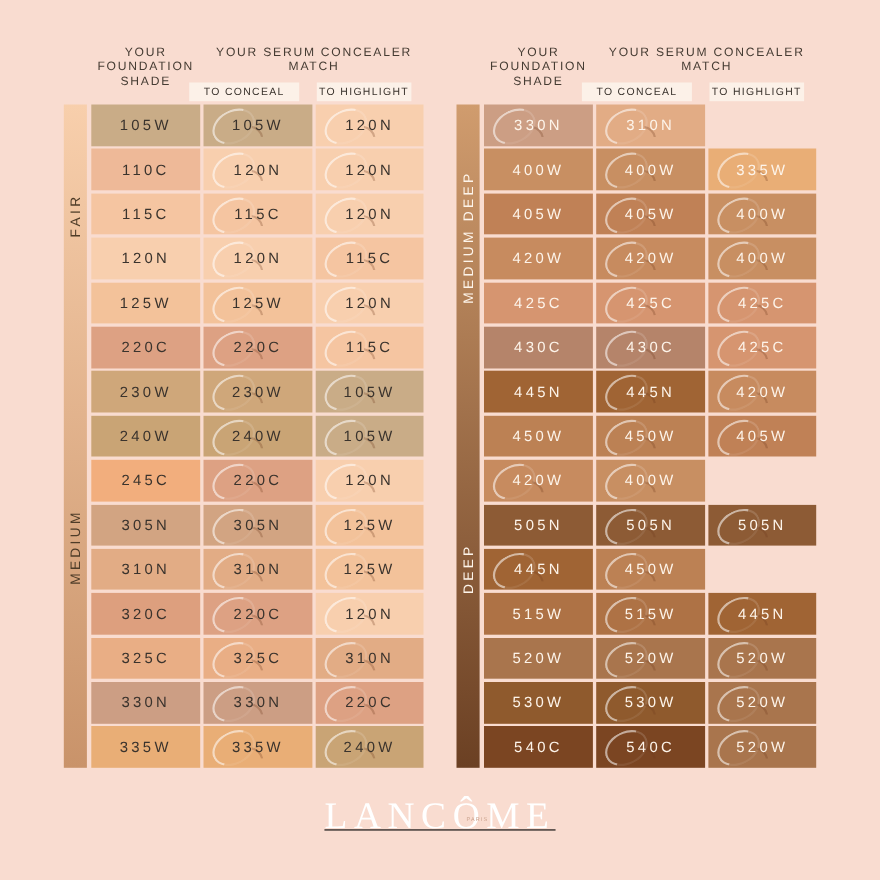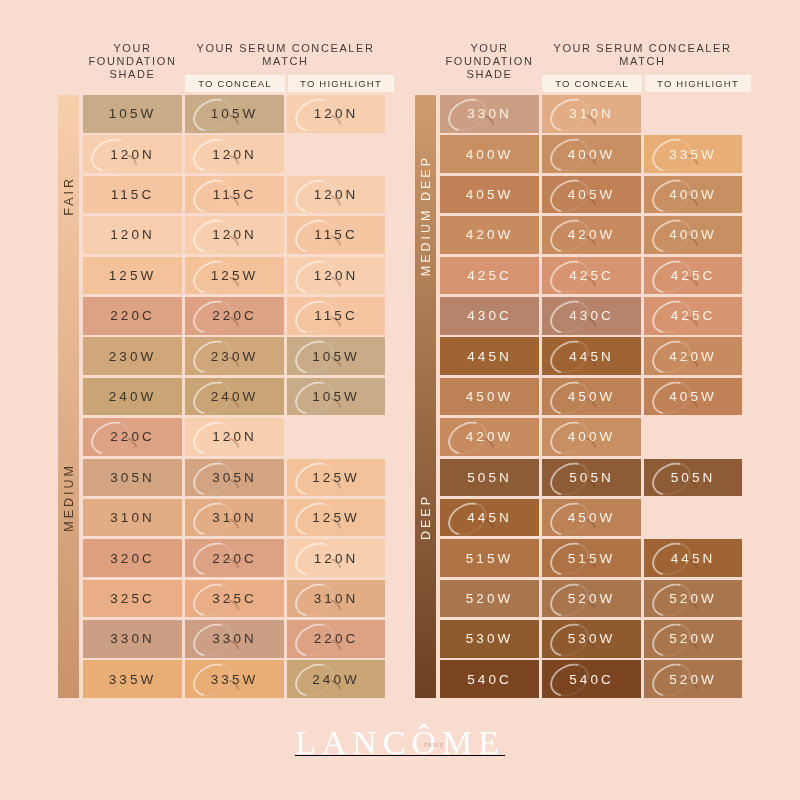--- a/index.html
+++ b/index.html
@@ -20,22 +20,22 @@
     color:#463c33;white-space:pre-line;
   }
   .t1{left:10px;width:129px;}
   .t2{left:127px;width:201px;}
 
   .strip{
     position:absolute;top:33px;height:17px;background:#fcf1e8;
     font-size:9.5px;letter-spacing:1.2px;color:#3a332d;
     display:flex;align-items:center;justify-content:center;
   }
-  .s1{left:127px;width:100px;}
-  .s2{left:230px;width:106px;}
+  .s1{left:114px;width:100px;}
+  .s2{left:230px;width:86px;}
 
   .group-bar{
     position:absolute;left:0;top:53px;width:21px;height:603px;
     display:flex;flex-direction:column;
   }
   .bar-group{display:flex;align-items:center;justify-content:center;}
   .bar-label{
     writing-mode:vertical-rl;transform:rotate(180deg);
     font-size:12.5px;letter-spacing:3px;white-space:nowrap;
   }
@@ -114,20 +114,23 @@
           <span class="smear"></span>
           <span class="cell-label">105W</span>
         </div>
         <div class="cell c-highlight" style="background: rgb(248, 207, 174); color: rgb(58, 51, 45);">
           <span class="smear"></span>
           <span class="cell-label">120N</span>
         </div>
       </div>
 
       <div class="row">
+        <div class="cell c-shade" style="background: rgb(238, 185, 152); color: rgb(58, 51, 45);">
+          <span class="cell-label">110C</span>
+        </div>
         <div class="cell c-conceal" style="background: rgb(248, 207, 174); color: rgb(58, 51, 45);">
           <span class="smear"></span>
           <span class="cell-label">120N</span>
         </div>
         <div class="cell c-highlight" style="background: rgb(248, 207, 174); color: rgb(58, 51, 45);">
           <span class="smear"></span>
           <span class="cell-label">120N</span>
         </div>
       </div>
 
@@ -209,20 +212,23 @@
           <span class="smear"></span>
           <span class="cell-label">240W</span>
         </div>
         <div class="cell c-highlight" style="background: rgb(201, 172, 135); color: rgb(58, 51, 45);">
           <span class="smear"></span>
           <span class="cell-label">105W</span>
         </div>
       </div>
 
       <div class="row">
+        <div class="cell c-shade" style="background: rgb(242, 174, 125); color: rgb(58, 51, 45);">
+          <span class="cell-label">245C</span>
+        </div>
         <div class="cell c-conceal" style="background: rgb(221, 161, 131); color: rgb(58, 51, 45);">
           <span class="smear"></span>
           <span class="cell-label">220C</span>
         </div>
         <div class="cell c-highlight" style="background: rgb(248, 207, 174); color: rgb(58, 51, 45);">
           <span class="smear"></span>
           <span class="cell-label">120N</span>
         </div>
       </div>
 

